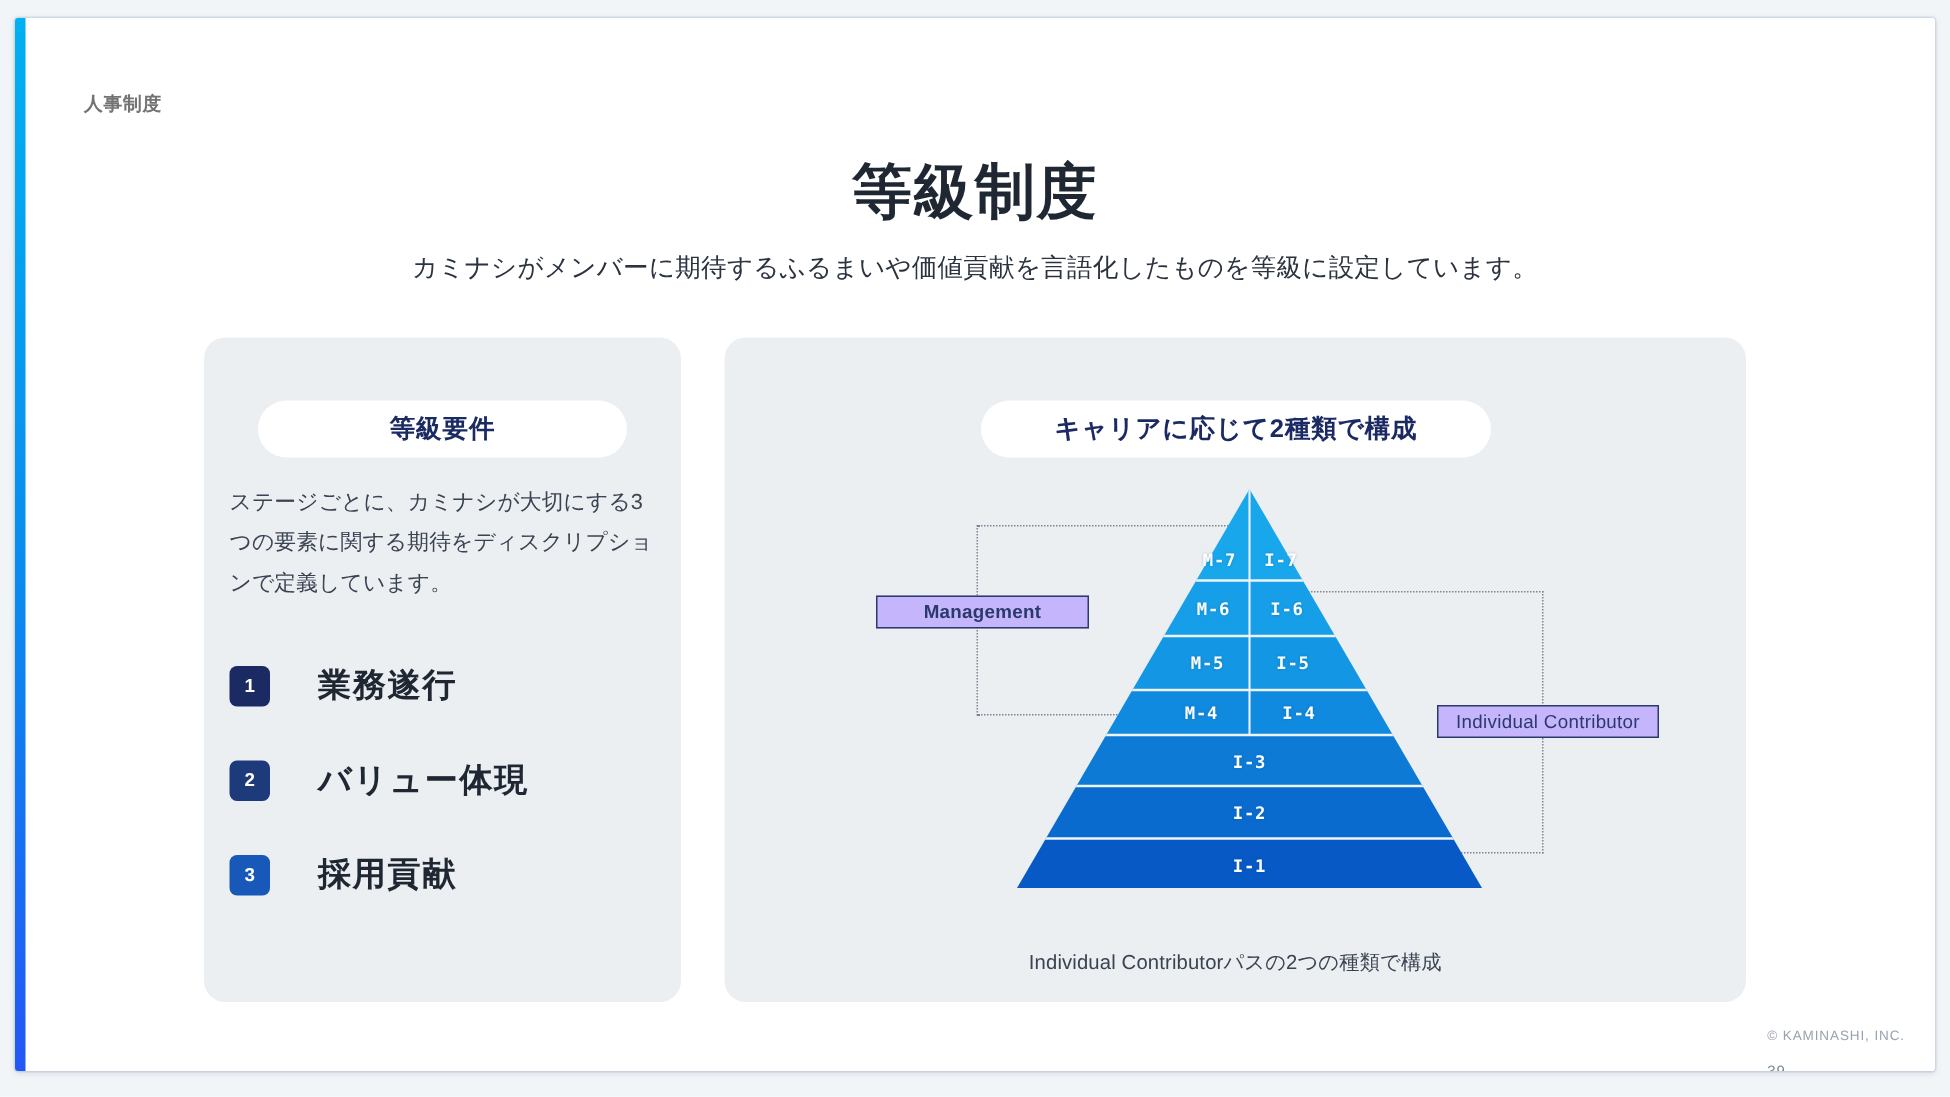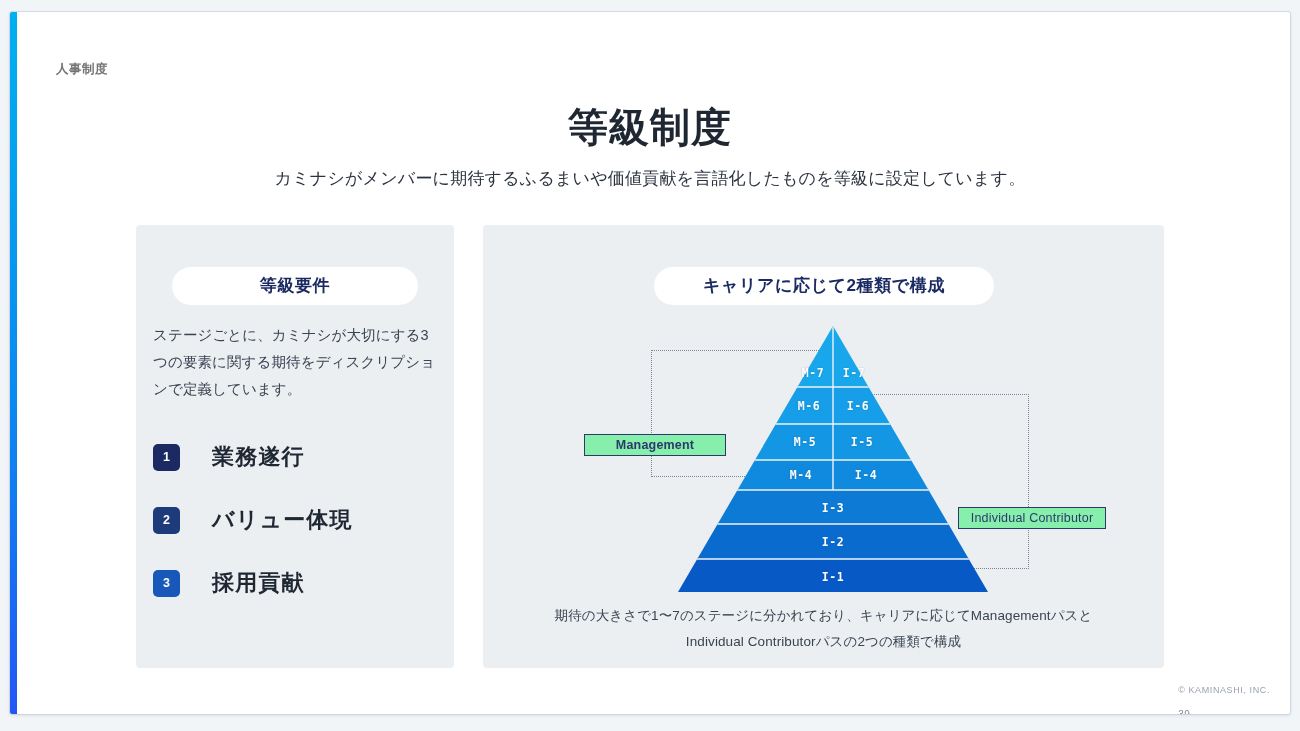--- a/index.html
+++ b/index.html
@@ -66,21 +66,21 @@
     text-align: center;
     font-size: 17px;
     color: #2b333f;
     letter-spacing: 0.2px;
   }
 
   
   .card {
     position: absolute;
     background: #eceff2;
-    border-radius: 4px;
+    border-radius: 14px;
   }
   #card-requirements {
     left: 126px;
     top: 213px;
     width: 318px;
     height: 443px;
   }
   #card-career {
     left: 473px;
     top: 213px;
@@ -189,32 +189,31 @@
   
   .dotted-box {
     position: absolute;
     border: 1.4px dotted #7c8596;
   }
   #dotted-mgmt { border-right: none; }
   #dotted-ic { border-left: none; }
 
   .path-label {
     position: absolute;
-    background: #86efac;
+    background: #c4b5fd;
     border: 1.6px solid #2b3a6b;
     color: #2b3a6b;
     font-size: 12.5px;
     font-weight: bold;
     display: flex;
     align-items: center;
     justify-content: center;
     letter-spacing: 0.2px;
     white-space: nowrap;
     box-sizing: border-box;
-    margin-top: 37px;
   }
   #label-management {
     left: 101px;
     top: 172px;
     width: 142px;
     height: 22px;
   }
   #label-ic {
     left: 475px;
     top: 245px;
@@ -333,21 +332,20 @@
       <div class="tier-label" style="left:383px; top:250px;">I-4</div>
 
       <div class="tier-label" style="left:350px; top:283px;">I-3</div>
       <div class="tier-label" style="left:350px; top:317px;">I-2</div>
       <div class="tier-label" style="left:350px; top:352px;">I-1</div>
 
       <div class="path-label" id="label-management">Management</div>
       <div class="path-label" id="label-ic">Individual Contributor</div>
 
       <div id="pyramid-caption">
-        <span>期待の大きさで1〜7のステージに分かれており、キャリアに応じてManagementパスと</span>
         <br>
         <span>Individual Contributorパスの2つの種類で構成</span>
       </div>
 
     </div>
   </div>
 
   <div id="footer">
     <span>© KAMINASHI, INC.</span>
     <span id="page-number">39</span>

